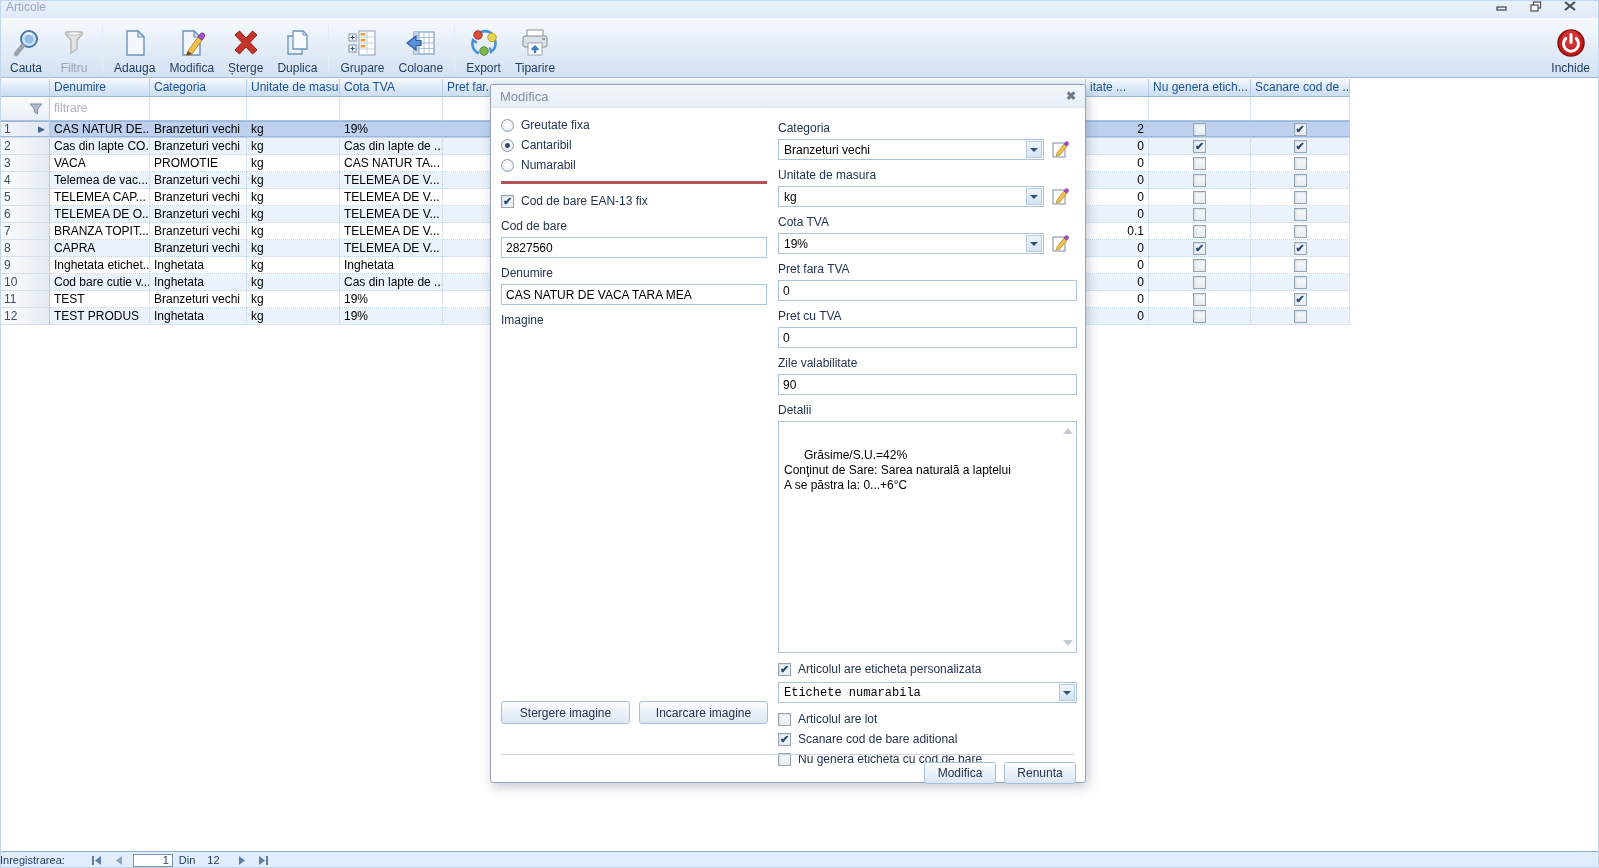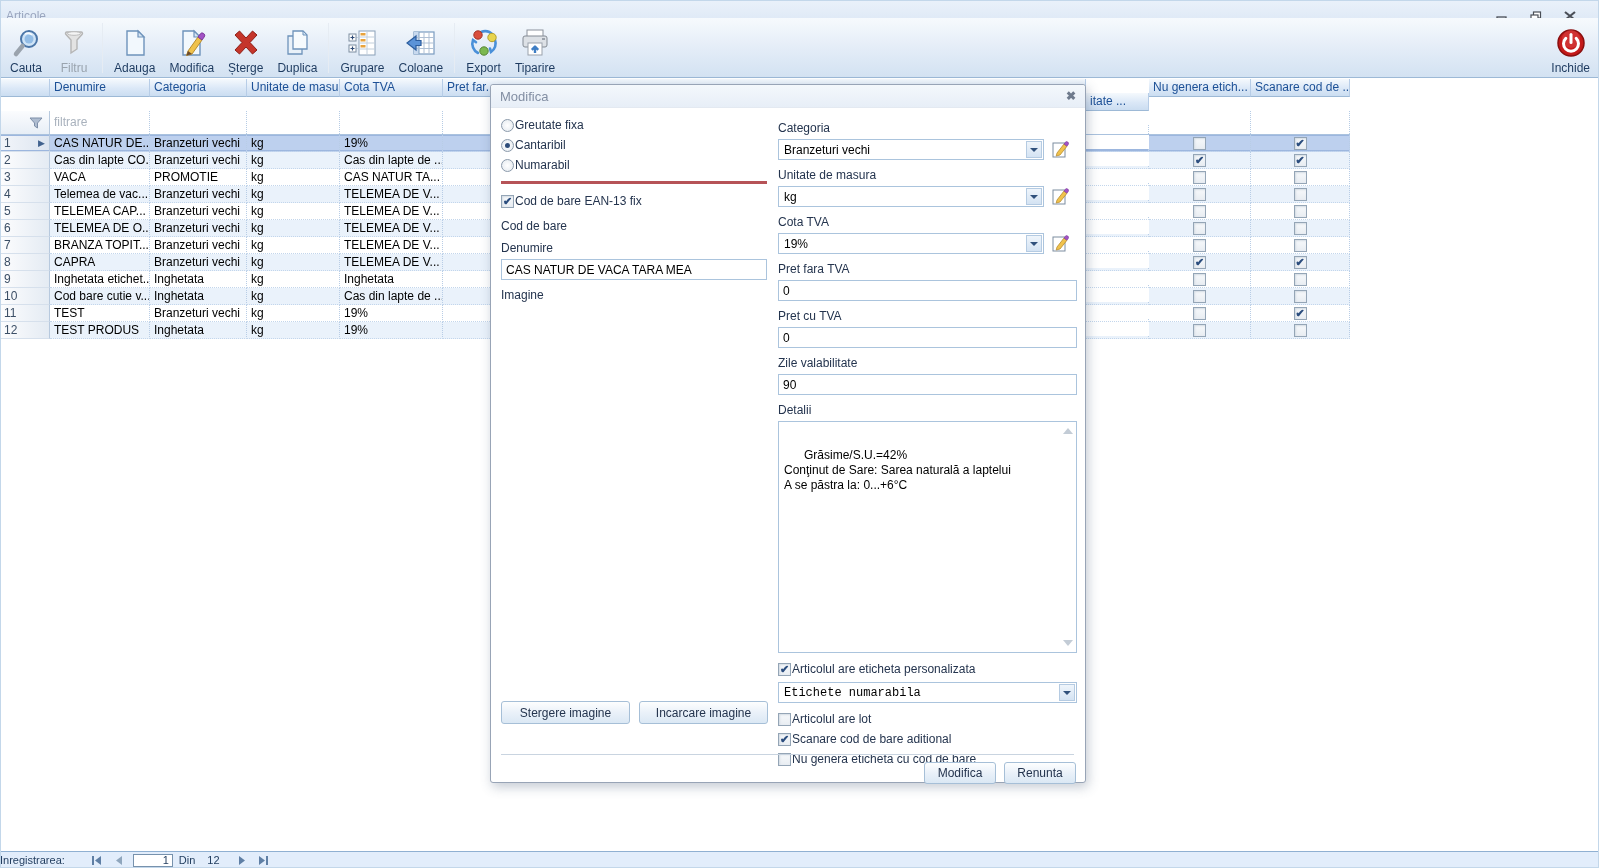--- a/index.html
+++ b/index.html
@@ -6,21 +6,21 @@
   html,body { width:1599px; height:868px; }
   body {
     font-family: "Liberation Sans", sans-serif;
     font-size: 12px; color:#000; background:#fff;
     position: relative; overflow: hidden;
   }
   .frame { position:absolute; inset:0; border:1px solid #c3d7ea; pointer-events:none; z-index:50;}
 
   
   .titlebar { position:absolute; left:0; top:0; width:100%; height:32px;
-    background:linear-gradient(#eaf1fa,#d8e5f4); display:flex; align-items:center; padding:0 6px;}
+    background:linear-gradient(#eaf1fa,#d8e5f4); display:flex; align-items:flex-start; padding:0 6px;}
   .app-title { color:#9aa6bf; font-size:12px; }
   .win-btns { margin-left:auto; display:flex; gap:16px; align-items:center; padding-right:14px;}
   .wbtn { width:18px; height:12px; display:flex; align-items:center; justify-content:center; cursor:default;}
 
   
   .toolbar { position:absolute; left:0; top:18px; width:100%; height:60px;
     background:linear-gradient(180deg,#f6fafd 0%,#e6eef8 45%,#d3e2f2 100%);
     border-bottom:1px solid #9db9d6; display:flex; align-items:stretch; padding:1px 2px 0 2px;}
   .titem { display:flex; flex-direction:column; align-items:center; justify-content:flex-end;
     padding:3px 7px 2px 7px; min-width:40px; }
@@ -46,37 +46,37 @@
     padding:1px 4px; white-space:nowrap; overflow:hidden; line-height:14px; }
   .grow .c.rh { background:linear-gradient(90deg,#fdfdfe,#e4ebf3); border-right:1px solid #b7c9de;
     border-bottom:1px solid #d6e0ec; color:#3c4f66; display:flex; align-items:center;}
   .grow.selected .c { background:#bdd0ee; box-shadow:inset 0 1px #9cb6de, inset 0 -1px #9cb6de;}
   .grow.selected .c.rh { background:linear-gradient(90deg,#f2f5fa,#dde5f0);}
   .rn { flex:1; }
   .sel-arrow { color:#41628e; font-size:9px; }
   .rh  { width:50px; }
   .c-den { width:100px; } .c-cat { width:97px; } .c-um { width:93px; }
   .c-tva { width:103px; } .c-pret { width:643px; }
-  .c-val { width:63px; text-align:right;margin-top:14px; }
+  .c-val { width:63px; text-align:right; }
   .c-chk { width:102px; display:flex; align-items:center; justify-content:center;}
   .c-chk2 { width:99px; display:flex; align-items:center; justify-content:center;}
   .cb { width:13px; height:13px; border:1px solid #94a5b6; background:linear-gradient(#f7f9fb,#e8edf2);
     box-shadow:inset 1px 1px 2px #d3dbe3; display:flex; align-items:center; justify-content:center; }
   .tick { color:#2b4d7e; font-size:11px; line-height:11px; font-weight:bold; }
 
   
   .dialog { position:absolute; left:490px; top:84px; width:596px; height:699px;
     background:#fff; border:1px solid #98a4b6; border-radius:3px;
     box-shadow:2px 4px 12px rgba(60,80,110,.3); z-index:10;}
   .dlg-title { height:23px; background:linear-gradient(#f4f8fc,#e7eef7); border-bottom:1px solid #e3e9f1;
     border-radius:3px 3px 0 0; color:#828ea2; font-size:13px; padding:4px 9px;}
   .dlg-close { position:absolute; right:9px; top:4px; color:#6f7b8d; font-size:12px; font-weight:bold; cursor:default;}
   .lpane { position:absolute; left:10px; top:30px; width:266px; }
   .rpane { position:absolute; left:287px; top:28px; width:299px; }
-  .radio-row, .chk-row { display:flex; align-items:center; gap:1px; height:20px; color:#24344e; }
+  .radio-row, .chk-row { display:flex; align-items:center; gap:7px; height:20px; color:#24344e; }
   .radio { width:13px; height:13px; border-radius:50%; border:1px solid #8b9aab;
     background:radial-gradient(#ffffff,#e2e8ee); display:flex; align-items:center; justify-content:center;}
   .rdot { width:5px; height:5px; border-radius:50%; background:#2e4c79; }
   .redline { height:3px; background:#b65357; margin:6px 0 7px 0; }
   .flabel { margin:8px 0 4px 0; color:#24344e; }
   .tinput { height:21px; border:1px solid #abc4dd; background:#fff; padding:2px 4px;
     display:flex; align-items:center; white-space:nowrap; overflow:hidden;}
   .combo-row { display:flex; align-items:center; gap:6px; }
   .combo { position:relative; height:21px; border:1px solid #abc4dd; background:#fff;
     display:flex; align-items:center; padding:0 20px 0 5px; white-space:nowrap; overflow:hidden;}
@@ -585,20 +585,21 @@
       <span>Numarabil</span>
     </div>
     <div class="redline"></div>
     <div class="chk-row">
       <span class="cb">
           <span class="tick">✔</span>
         </span>
       <span>Cod de bare EAN-13 fix</span>
     </div>
     <div class="flabel">Cod de bare</div>
+    <div class="tinput">2827560</div>
     <div class="flabel">Denumire</div>
     <div class="tinput">CAS NATUR DE VACA TARA MEA</div>
     <div class="flabel">Imagine</div>
   </div>
   <div class="img-btns">
     <div class="btn">Stergere imagine</div>
     <div class="btn">Incarcare imagine</div>
   </div>
 
   <div class="rpane">

